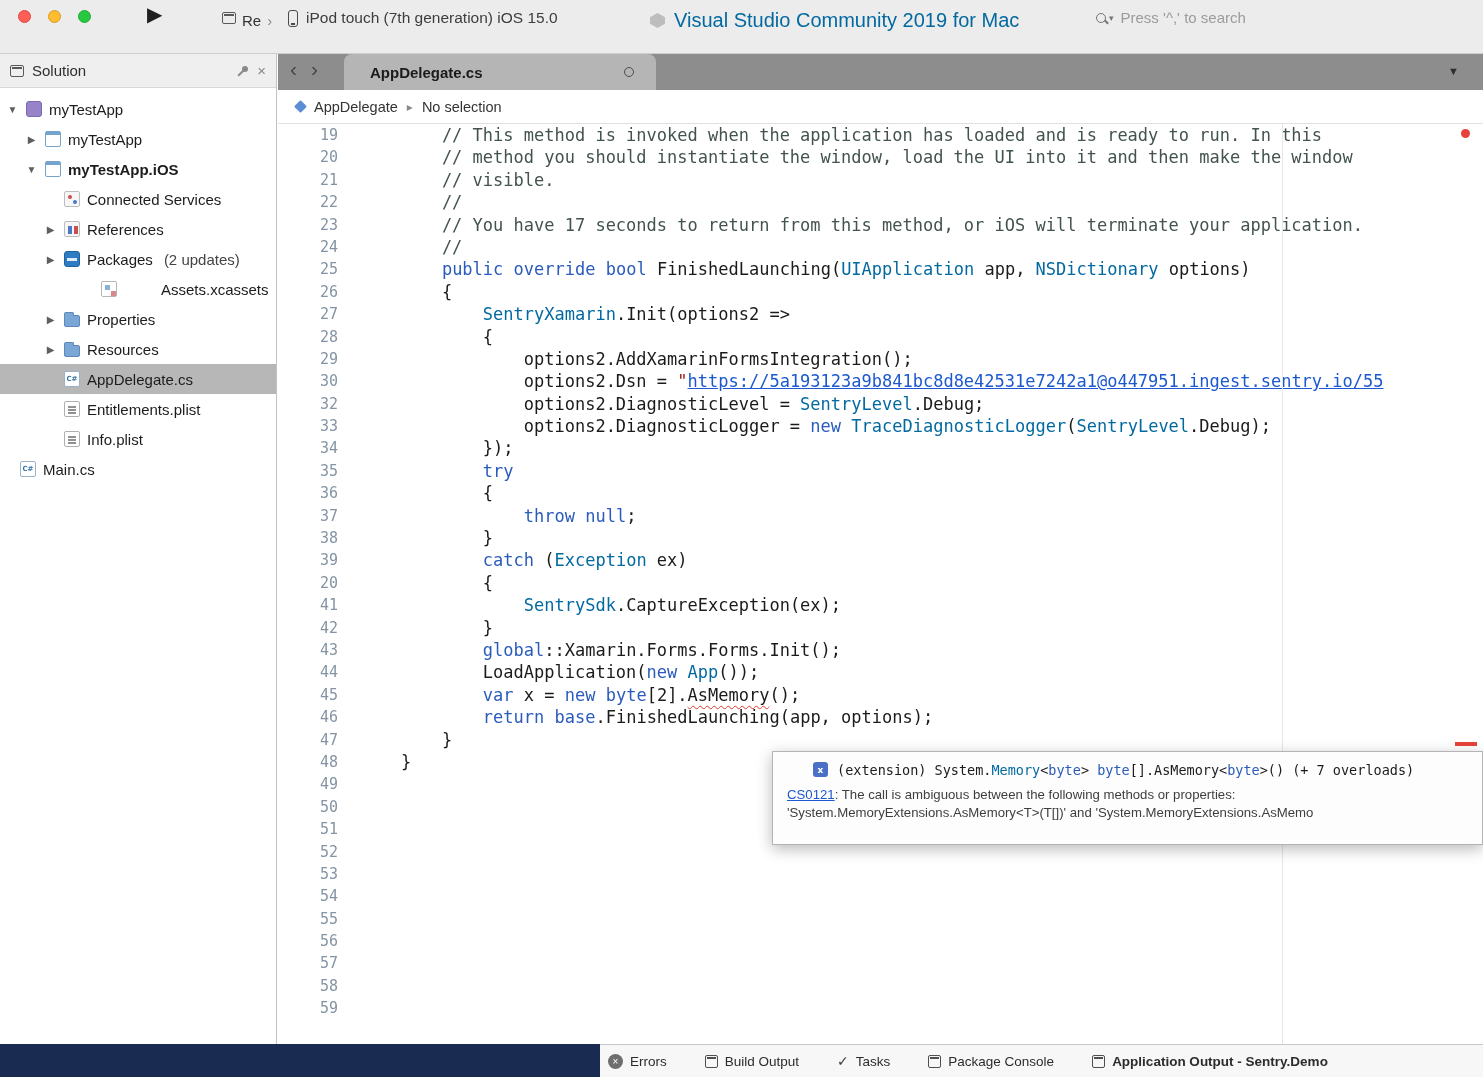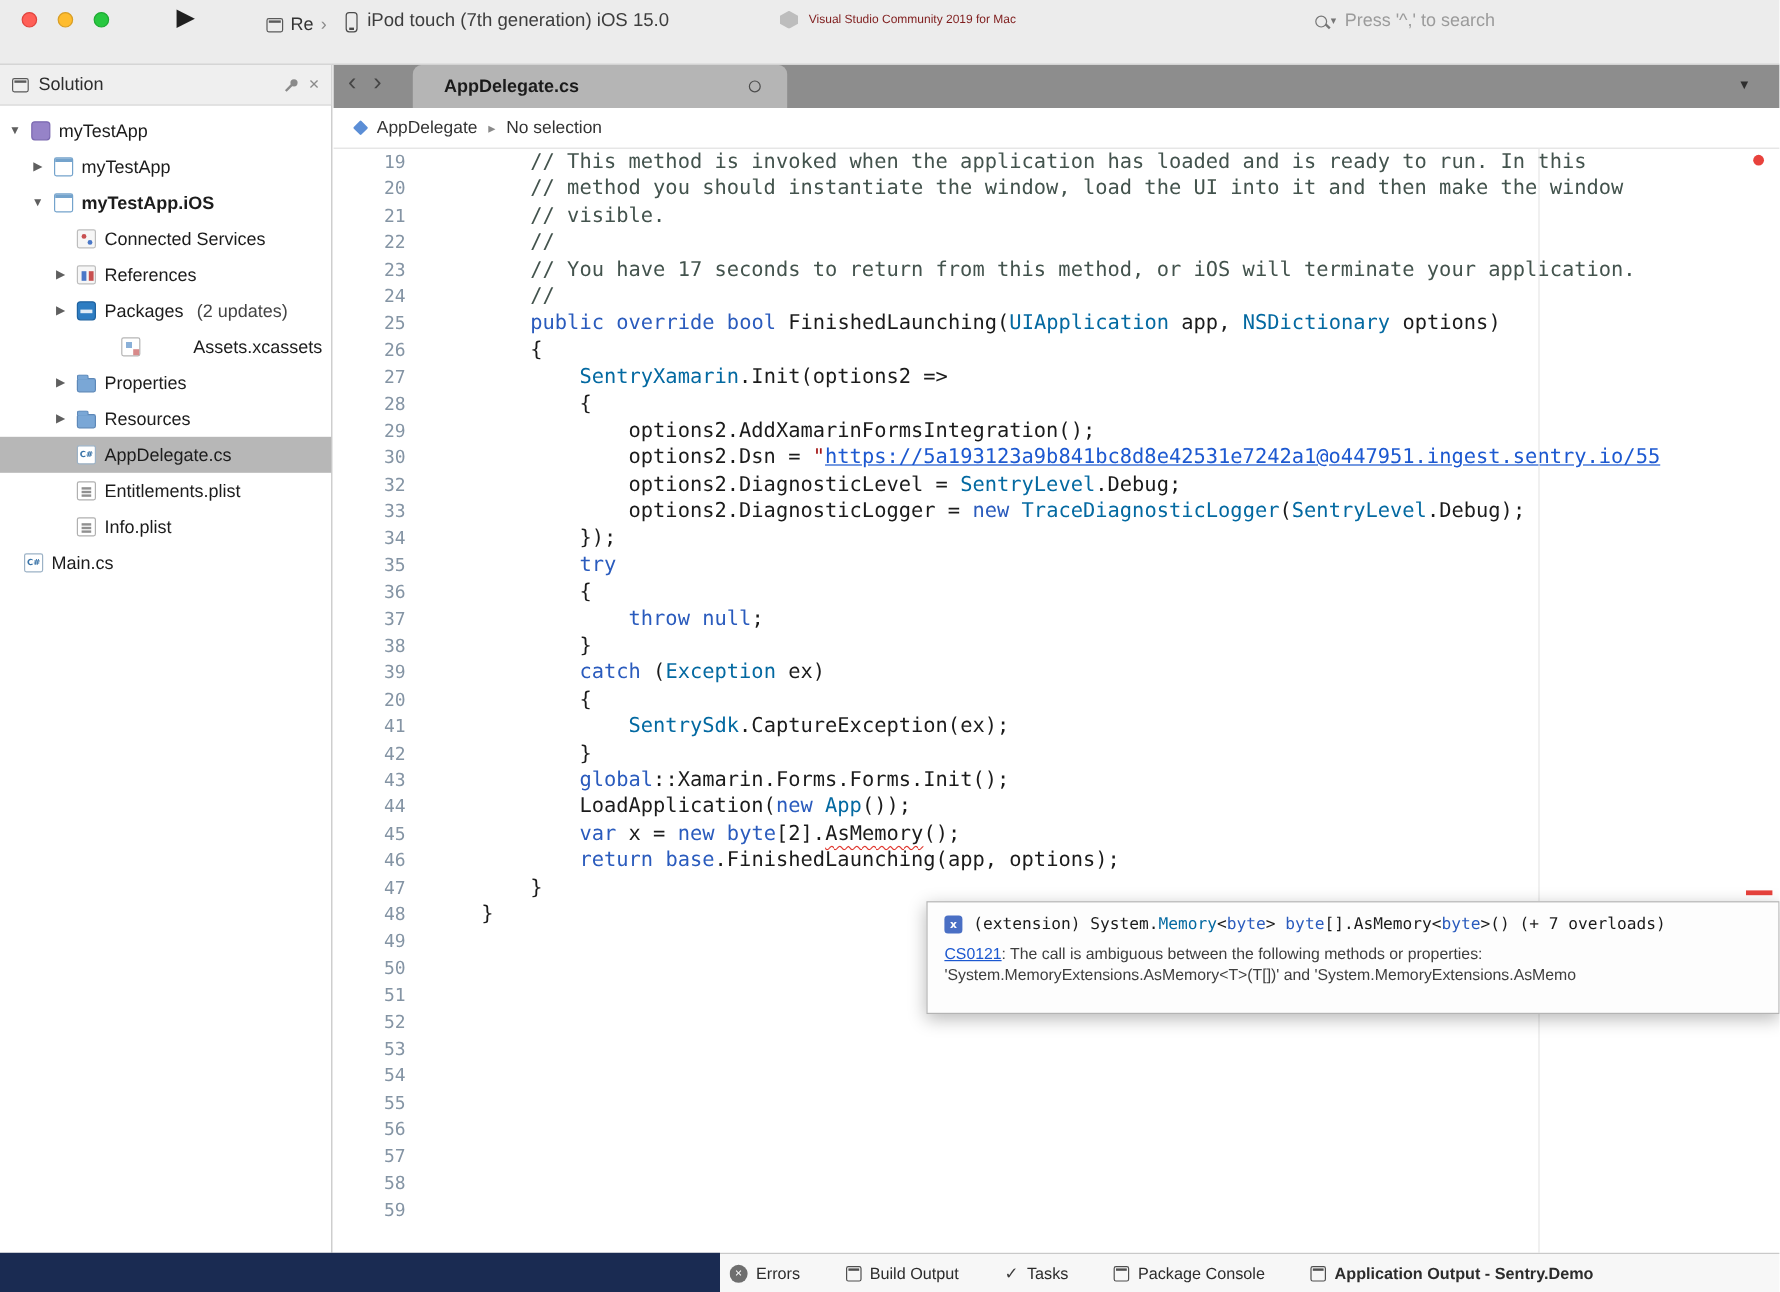--- a/index.html
+++ b/index.html
@@ -7,32 +7,32 @@
   body { position:relative; background:#fff; font-family:"Liberation Sans","DejaVu Sans",sans-serif; color:#1b1b1b; }
 
   
   .titlebar { position:absolute; top:0; left:0; right:0; height:54px; background:#ececec; border-bottom:1px solid #cfcfcf; z-index:5; }
   .traffic { position:absolute; left:18px; top:10px; display:flex; gap:17px; }
   .tl { width:13px; height:13px; border-radius:50%; }
   .tl-red { background:#ff5f57; border:1px solid #e0443e; }
   .tl-yellow { background:#febc2e; border:1px solid #d89e26; }
   .tl-green { background:#28c840; border:1px solid #1faa33; }
   .run-button { position:absolute; left:147px; top:2px; font-size:20px; color:#1f1f1f; cursor:pointer; }
-  .config { position:absolute; left:222px; top:12px; display:flex; align-items:center; gap:6px; }
+  .config { position:absolute; left:222px; top:12px; display:flex; gap:6px; }
   .win-icon { width:14px; height:12px; border:1.5px solid #5a5a5a; border-radius:2px; position:relative; }
   .win-icon::before { content:""; position:absolute; top:1px; left:1px; right:1px; height:2px; background:#5a5a5a; }
   .config-label { font-size:15px; color:#333; }
   .chev { font-size:15px; color:#8a8a8a; }
   .device { position:absolute; left:288px; top:9px; display:flex; align-items:center; gap:8px; }
   .phone-icon { width:10px; height:17px; border:1.5px solid #4a4a4a; border-radius:3px; position:relative; }
   .phone-icon::after { content:""; position:absolute; bottom:1px; left:50%; transform:translateX(-50%); width:4px; height:1.5px; background:#4a4a4a; }
   .device-label { font-size:15.5px; color:#3d3d3d; }
   .apptitle { position:absolute; left:650px; top:9px; display:flex; align-items:center; gap:9px; }
   .vs-logo { width:15px; height:15px; background:#bdbdbd; clip-path:polygon(50% 0,100% 28%,100% 72%,50% 100%,0 72%,0 28%); }
-  .apptitle-label { font-size:10px; color:#7f1d1d; }
+  .apptitle-label { font-size:20px; color:#0369a1; }
   .search { position:absolute; left:1096px; top:9px; display:flex; align-items:center; gap:3px; }
   .mag-icon { width:10px; height:10px; border:1.7px solid #767676; border-radius:50%; position:relative; }
   .mag-icon::after { content:""; position:absolute; width:5px; height:1.7px; background:#767676; transform:rotate(45deg); right:-4px; bottom:-1px; }
   .mag-caret { font-size:9px; color:#767676; margin-right:4px; }
   .search-input { border:none; outline:none; background:transparent; font-size:15px; width:210px; color:#701a75; font-family:"Liberation Sans","DejaVu Sans",sans-serif; }
   .search-input::placeholder { color:#9b9b9b; }
 
   
   .sidebar { position:absolute; top:54px; left:0; width:277px; bottom:33px; background:#fff; border-right:1px solid #c2c2c2; z-index:2; }
   .pad-header { height:34px; background:#efefef; border-bottom:1px solid #d8d8d8; display:flex; align-items:center; padding:0 10px; gap:8px; }
@@ -93,21 +93,21 @@
   .tok-c { color:#43534d; }
   .tok-s { color:#a31515; }
   .tok-u { color:#1c58d0; text-decoration:underline; cursor:pointer; }
   .tok-e { color:#1b1b1b; text-decoration-line:underline; text-decoration-style:wavy; text-decoration-color:#e03a32; text-decoration-thickness:1px; text-underline-offset:4px; }
   .ruler { position:absolute; left:1004px; top:0; bottom:0; width:1px; background:#e6e6e6; }
   .mark-dot { position:absolute; right:13px; top:5px; width:9px; height:9px; border-radius:50%; background:#e8423c; }
   .mark-dash { position:absolute; right:6px; top:618px; width:22px; height:4px; background:#e8423c; }
 
   
   .tooltip { position:absolute; left:772px; top:751px; width:711px; height:94px; background:#fdfdfd; border:1px solid #b4b4b4; box-shadow:0 4px 14px rgba(0,0,0,.28); padding:10px 14px; overflow:hidden; z-index:9; }
-  .tt-sig-row { display:flex; align-items:flex-end; gap:9px; font-family:"DejaVu Sans Mono","Liberation Mono",monospace; font-size:13.5px; color:#222; white-space:nowrap; }
+  .tt-sig-row { display:flex; align-items:flex-start; gap:9px; font-family:"DejaVu Sans Mono","Liberation Mono",monospace; font-size:13.5px; color:#222; white-space:nowrap;margin-left:26px; }
   .ext-icon { width:15px; height:15px; background:#4a6fc4; border-radius:3px; color:#fff; display:flex; align-items:center; justify-content:center; flex:none; font:700 9px "DejaVu Sans",sans-serif; }
   .ext-icon::after { content:"x"; }
   .tt-msg { margin-top:8px; font-size:13.2px; color:#3e3e3e; line-height:17.5px; white-space:nowrap; }
   .tt-link { color:#1c58d0; text-decoration:underline; cursor:pointer; }
 
   
   .bottombar { position:absolute; left:0; right:0; bottom:0; height:33px; background:#f7f7f7; border-top:1px solid #c9c9c9; z-index:6; }
   .navy-block { position:absolute; left:0; top:-1px; width:600px; bottom:0; background:#1a2b52; }
   .pads { position:absolute; left:608px; top:0; right:0; height:100%; display:flex; align-items:center; gap:38px; overflow:hidden; }
   .pad-btn { display:flex; align-items:center; gap:7px; font-size:13.5px; color:#2c2c2c; white-space:nowrap; cursor:pointer; }

